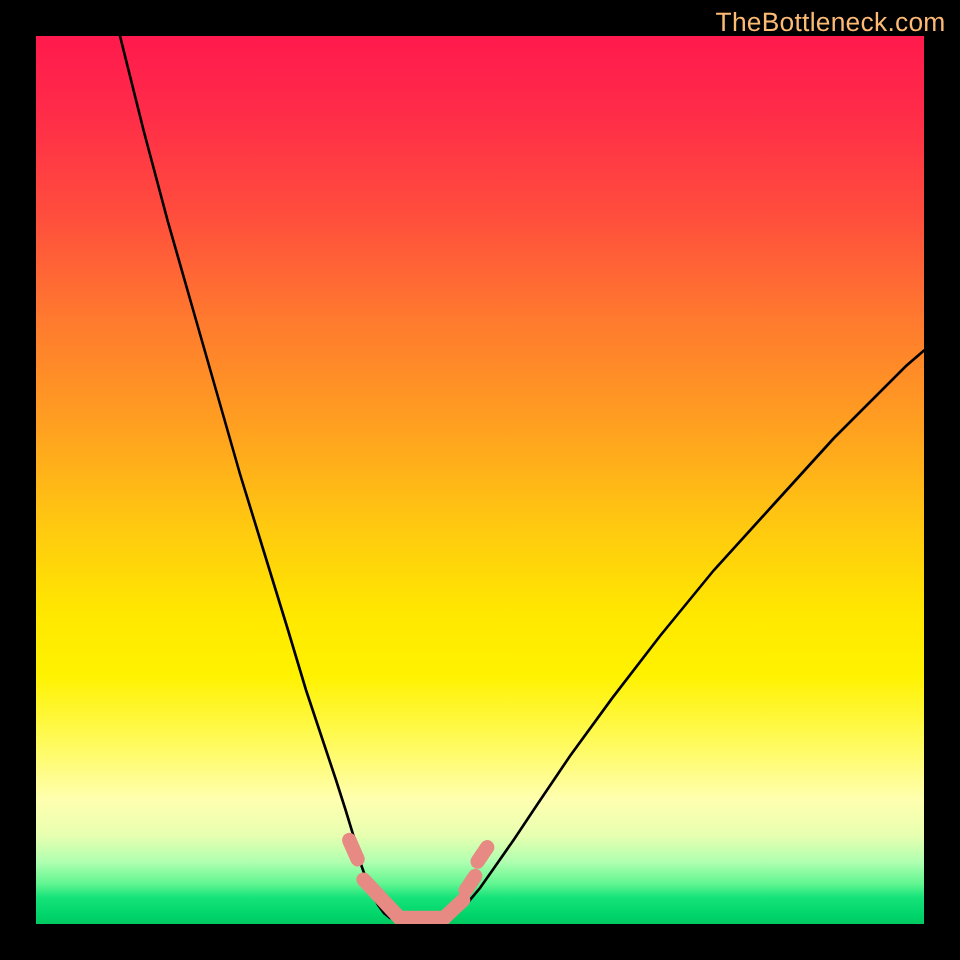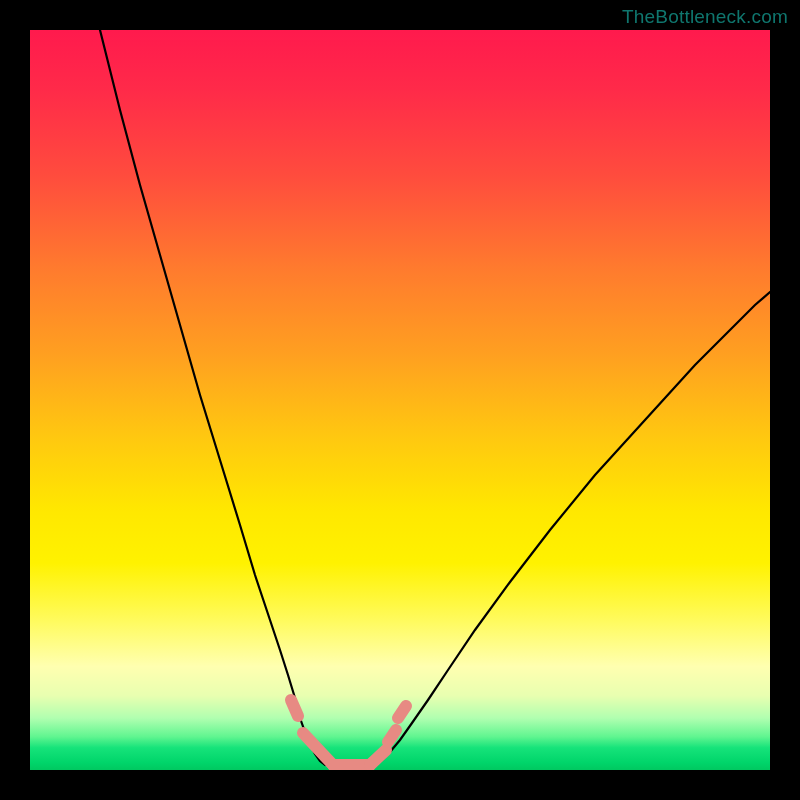--- a/index.html
+++ b/index.html
@@ -33,22 +33,22 @@
       #60f590 95.5%,
       #16e37a 97%,
       #00d56a 99%,
       #00c860 100%
     );
   }
   .watermark {
     position: absolute;
     top: 6px;
     right: 12px;
-    color: #0f766e;
-    font-size: 19px;
+    color: #fdba74;
+    font-size: 22px;
     letter-spacing: 0.2px;
     font-weight: 400;
   }
   svg.curves {
     position: absolute;
     left: 30px;
     top: 30px;
     width: 740px;
     height: 740px;
   }

